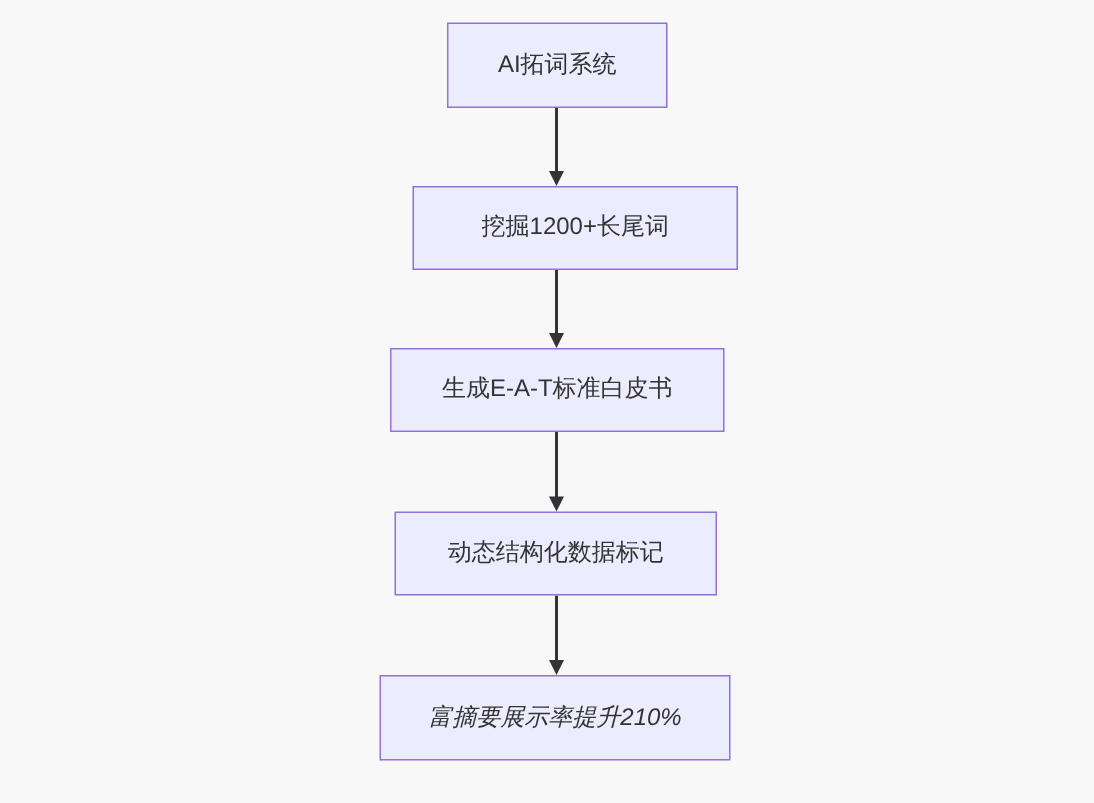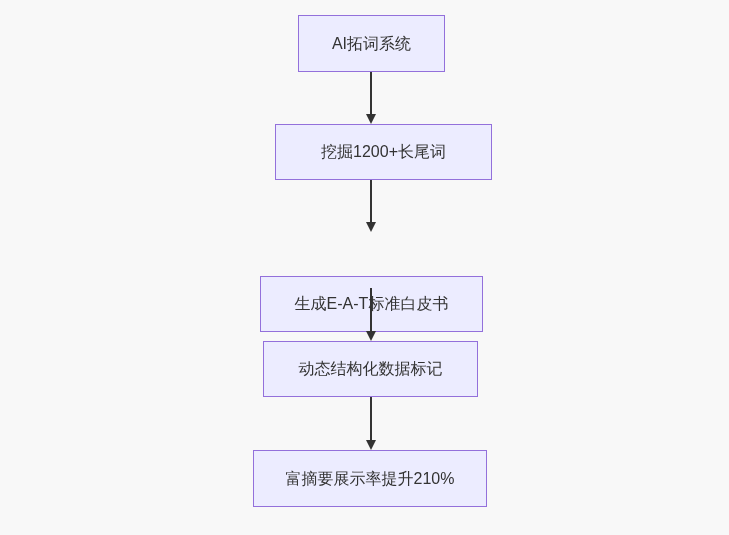--- a/index.html
+++ b/index.html
@@ -51,21 +51,21 @@
     <span>挖掘1200+长尾词</span>
   </div>
 
   <div class="edge" style="left:364px; top:180px; height:52px;">
     <svg width="14" height="52" viewBox="0 0 14 52">
       <line x1="7" y1="0" x2="7" y2="43" stroke="#333333" stroke-width="2"></line>
       <polygon points="2,42 12,42 7,52" fill="#333333"></polygon>
     </svg>
   </div>
 
-  <div class="flow-node" style="left:260px; top:232px; width:223px; height:56px;margin-top:44px;">
+  <div class="flow-node" style="left:260px; top:232px; width:223px; height:56px;">
     <span>生成E-A-T标准白皮书</span>
   </div>
 
   <div class="edge" style="left:364px; top:288px; height:53px;">
     <svg width="14" height="53" viewBox="0 0 14 53">
       <line x1="7" y1="0" x2="7" y2="44" stroke="#333333" stroke-width="2"></line>
       <polygon points="2,43 12,43 7,53" fill="#333333"></polygon>
     </svg>
   </div>
 
@@ -73,17 +73,17 @@
     <span>动态结构化数据标记</span>
   </div>
 
   <div class="edge" style="left:364px; top:397px; height:53px;">
     <svg width="14" height="53" viewBox="0 0 14 53">
       <line x1="7" y1="0" x2="7" y2="44" stroke="#333333" stroke-width="2"></line>
       <polygon points="2,43 12,43 7,53" fill="#333333"></polygon>
     </svg>
   </div>
 
-  <div class="flow-node" style="left:253px; top:450px; width:234px; height:57px;">
+  <div class="flow-node" style="left:253px; top:450px; width:234px; height:57px;font-style:italic;">
     <span>富摘要展示率提升210%</span>
   </div>
 
 </div>
 
 </body></html>

